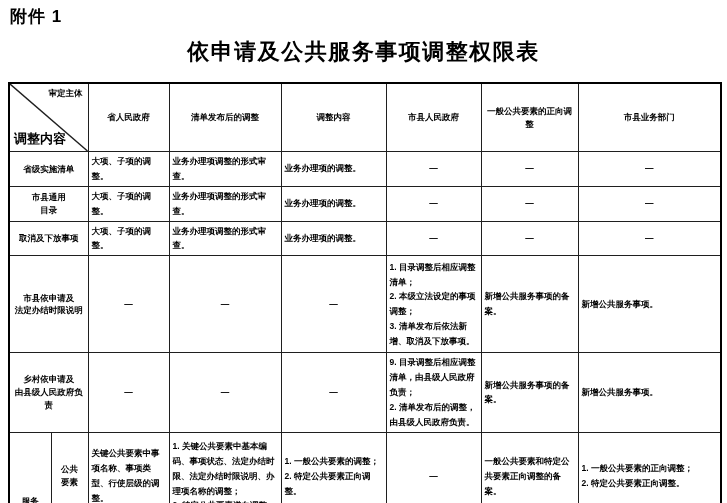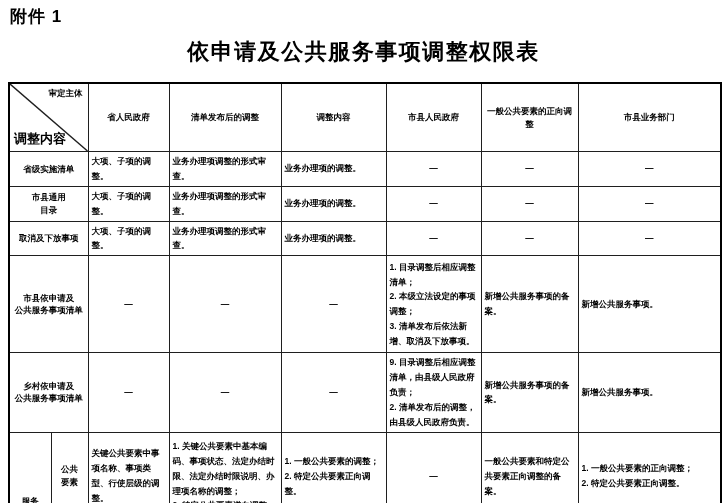--- a/index.html
+++ b/index.html
@@ -95,34 +95,34 @@
     <td>大项、子项的调整。</td>
     <td>业务办理项调整的形式审查。</td>
     <td>业务办理项的调整。</td>
     <td class="dash">—</td>
     <td class="dash">—</td>
     <td class="dash">—</td>
   </tr>
 
   <tr style="height:97px">
     <th colspan="2">市县依申请及
-公共服务事项清单</th>
+法定办结时限说明</th>
     <td class="dash">—</td>
     <td class="dash">—</td>
     <td class="dash">—</td>
     <td>1. 目录调整后相应调整清单；
 2. 本级立法设定的事项调整；
 3. 清单发布后依法新增、取消及下放事项。</td>
     <td>新增公共服务事项的备案。</td>
     <td>新增公共服务事项。</td>
   </tr>
 
   <tr style="height:64px">
     <th colspan="2">乡村依申请及
-公共服务事项清单</th>
+由县级人民政府负责</th>
     <td class="dash">—</td>
     <td class="dash">—</td>
     <td class="dash">—</td>
     <td>9. 目录调整后相应调整清单，由县级人民政府负责；
 2. 清单发布后的调整，由县级人民政府负责。</td>
     <td>新增公共服务事项的备案。</td>
     <td>新增公共服务事项。</td>
   </tr>
 
   <tr style="height:88px">

